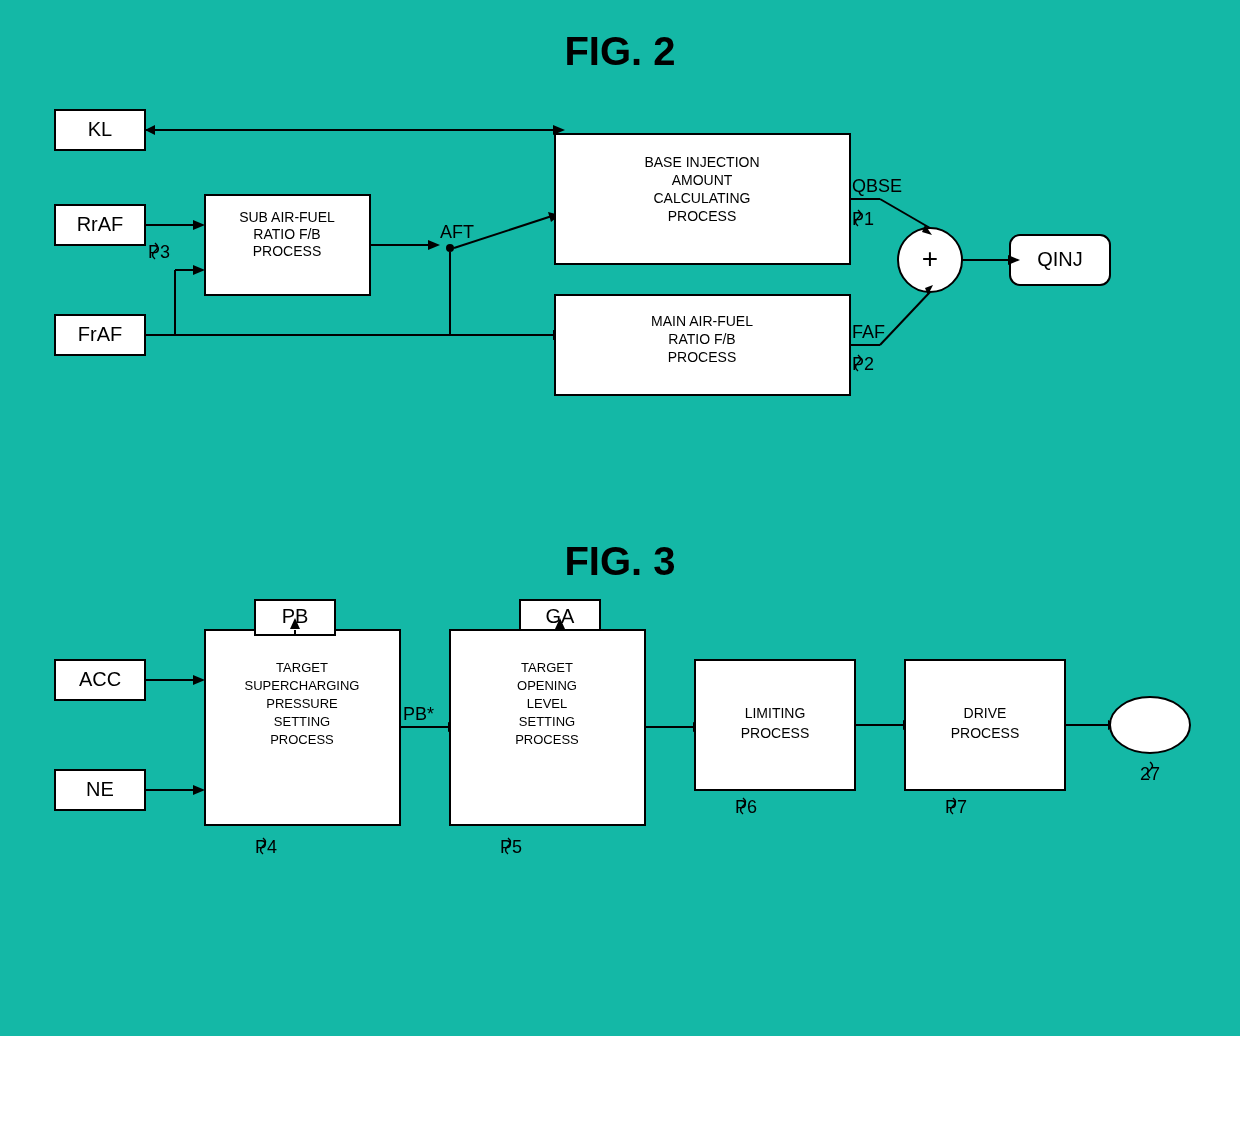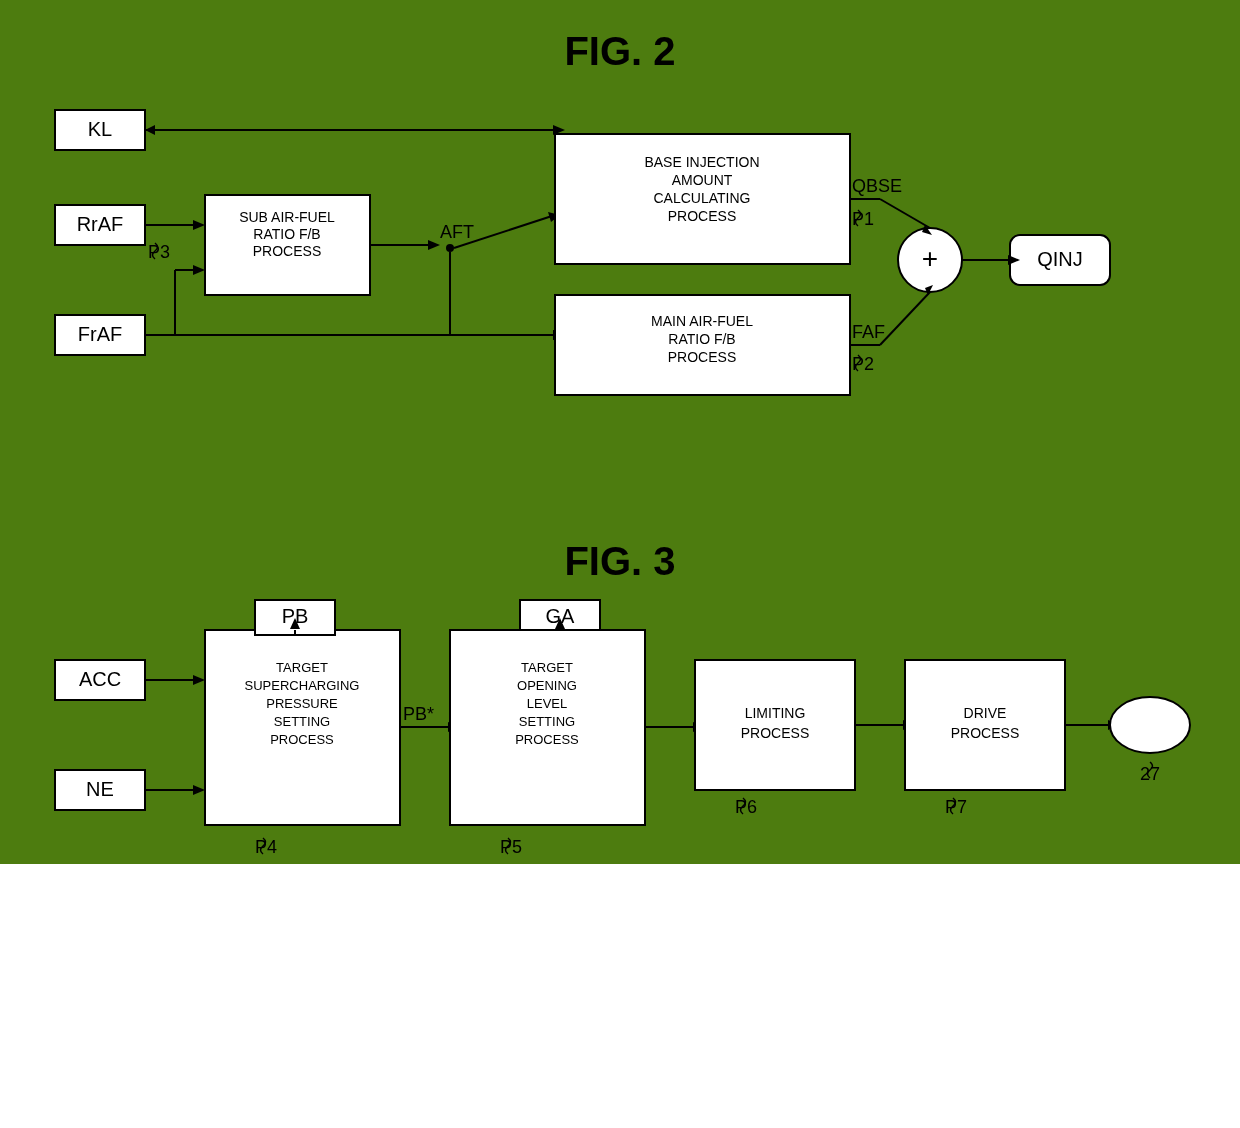--- a/index.html
+++ b/index.html
@@ -6,22 +6,22 @@
     body {
       background: #ffffff;
       font-family: Arial, sans-serif;
       width: 1240px;
       height: 1128px;
       position: relative;
       overflow: hidden;
     }
     .page {
       width: 1240px;
-      height: 864px;
-      background: #4d7c0f;
+      height: 1036px;
+      background: #14b8a6;
       position: relative;
     }
     
     svg {
       position: absolute;
       top: 0;
       left: 0;
     }
   </style>
 </head>

